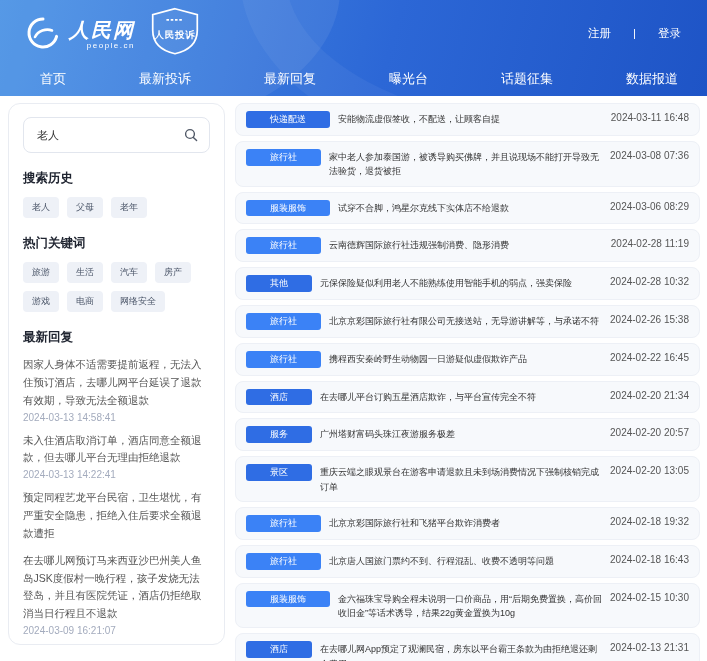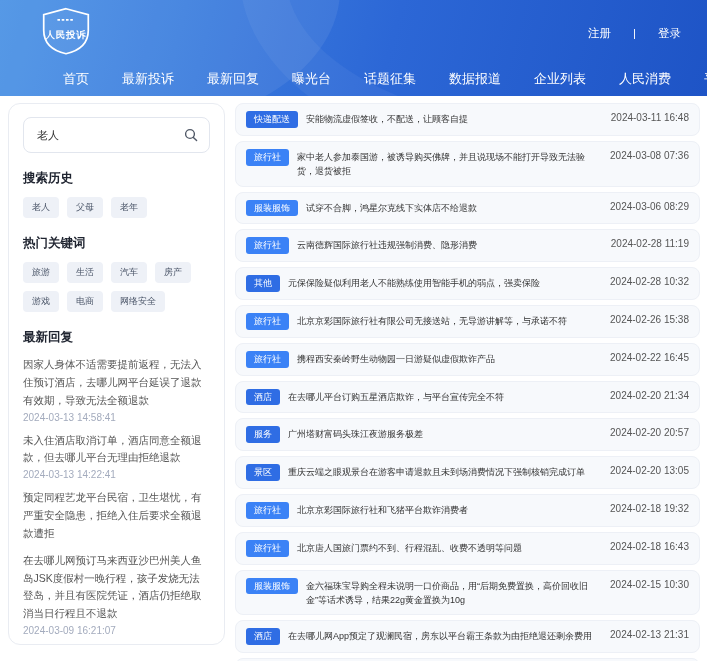--- a/index.html
+++ b/index.html
@@ -14,21 +14,21 @@
   .hero::after{content:"";position:absolute;left:240px;top:-220px;width:560px;height:300px;
         border-radius:50%;border:46px solid rgba(255,255,255,0.05);}
   .hero-top{display:flex;align-items:center;height:58px;padding:4px 26px 0;position:relative;z-index:2;}
   .logo{display:flex;align-items:flex-end;gap:9px;cursor:pointer;}
   .logo-txt{display:flex;flex-direction:column;line-height:1;}
   .logo-title{font-size:20px;font-weight:bold;letter-spacing:2px;font-style:italic;}
   .logo-sub{font-size:8px;letter-spacing:1.5px;margin-top:2px;align-self:flex-end;}
   .shield{margin-left:14px;}
   .auth{margin-left:auto;font-size:11.5px;display:flex;gap:22px;align-items:center;}
   .auth span{cursor:pointer;}
-  .nav{display:flex;align-items:center;height:34px;padding-left:63px;position:relative;z-index:2;}
+  .nav{display:flex;align-items:center;height:34px;padding-left:40px;position:relative;z-index:2;gap:40px;}
   .nav-item{color:#fff;font-size:13px;margin-right:30px;cursor:pointer;white-space:nowrap;}
   .nav-caret{font-size:9px;margin-left:3px;vertical-align:2px;display:inline-block;}
 
   
   .sidebar{position:absolute;left:8px;top:103px;width:217px;height:542px;background:#fff;
         border:1px solid #e9ecf2;border-radius:12px;padding:13px 14px;box-sizing:border-box;overflow:hidden;}
   .search-box{display:flex;align-items:center;border:1px solid #e2e6ee;border-radius:8px;
         height:34px;padding:0 11px;background:#fff;}
   .search-input{border:none;outline:none;flex:1;font-size:11px;color:#333;min-width:0;background:transparent;
         font-family:inherit;}
@@ -38,33 +38,45 @@
   .tag{background:#eef1f7;color:#4a5568;font-size:9px;padding:6px 9px;border-radius:4px;cursor:pointer;
         line-height:1;}
   .reply-item{margin-bottom:9px;cursor:pointer;}
   .reply-text{font-size:10.5px;color:#555;line-height:1.7;margin:0 0 2px;}
   .reply-date{font-size:10px;color:#a3abbd;}
 
   
   .main{position:absolute;left:235px;top:103px;width:465px;}
   .row{display:flex;align-items:flex-start;background:#f7f9fc;border:1px solid #edf0f6;border-radius:8px;
         padding:7px 10px;margin-bottom:5px;gap:8px;cursor:pointer;box-sizing:border-box;}
-  .badge{flex:none;font-size:9px;color:#fff;background:#2f6de4;border-radius:3px;padding:3px 8px;
+  .badge{flex:none;font-size:9px;color:#fff;background:#2f6de4;border-radius:3px;padding:3px 24px;
         line-height:1.2;white-space:nowrap;}
   .badge[data-tone="muted"]{background:#3b82f6;}
   .row-text{flex:1;font-size:9px;color:#333;line-height:1.6;padding-top:1px;}
   .row-date{flex:none;font-size:10px;color:#555;padding-top:1px;white-space:nowrap;}
 </style>
 </head>
 <body>
 
 <div class="wrap">
 
   <header class="hero">
     <div class="hero-top">
+      <div class="logo">
+        <span style="display:flex;">
+          <svg width="34" height="34" viewBox="0 0 34 34" fill="none">
+            <path d="M17 3a14 14 0 1 0 13.6 17.4" stroke="#fff" stroke-width="3" stroke-linecap="round"></path>
+            <path d="M9 21c3-6 11-9 17-6.5" stroke="#fff" stroke-width="2.6" fill="none" stroke-linecap="round"></path>
+          </svg>
+        </span>
+        <span class="logo-txt">
+          <span class="logo-title">人民网</span>
+          <span class="logo-sub">people.cn</span>
+        </span>
+      </div>
       <div class="shield">
         <svg width="52" height="48" viewBox="0 0 60 56" fill="none">
           <path d="M30 2 L56 9 V27 C56 43 45 51 30 54.5 C15 51 4 43 4 27 V9 Z" stroke="#fff" stroke-width="2" fill="rgba(255,255,255,0.05)"></path>
           <line x1="20" y1="15" x2="40" y2="15" stroke="#fff" stroke-width="2" stroke-dasharray="3 2"></line>
           <text x="30" y="36" text-anchor="middle" fill="#fff" font-size="11" font-weight="bold" letter-spacing="1">人民投诉</text>
         </svg>
       </div>
       <div class="auth">
         <span>注册</span>
         <span>|</span>

